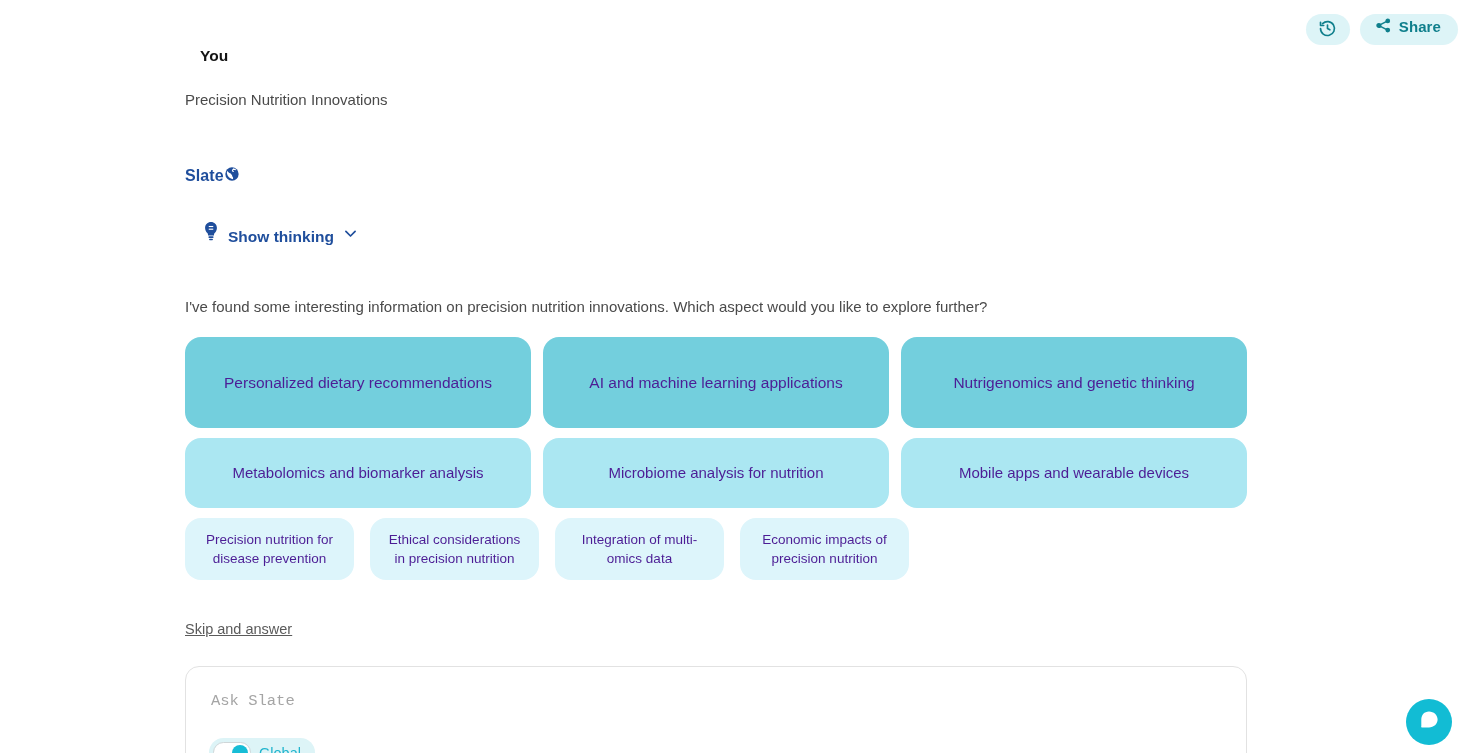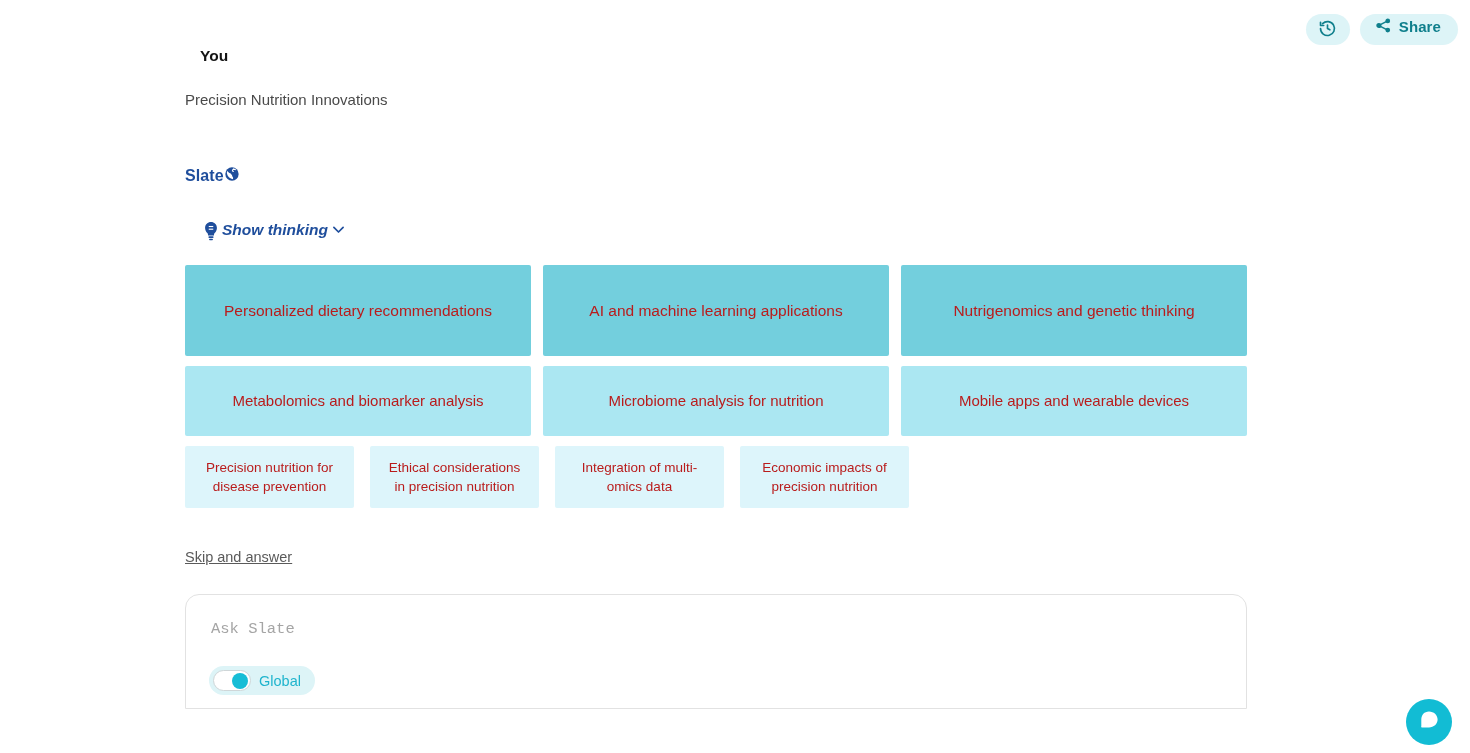--- a/index.html
+++ b/index.html
@@ -95,25 +95,24 @@
     font-size: 16px;
     font-weight: bold;
     color: #1f4e9c;
     letter-spacing: .1px;
   }
 
   .thinking-row {
     margin-top: 35px;
     margin-left: 17px;
     display: flex;
-    align-items: flex-start;
-    gap: 2px;
+    align-items: flex-end;
+    gap: 8px;
     width: fit-content;
     cursor: pointer;
-    font-style: italic;
   }
 
   .thinking-label {
     font-size: 15.5px;
     font-weight: bold;
     color: #1f4e9c;
   }
 
   .answer-text {
     margin-top: 50px;
@@ -125,26 +124,26 @@
   
   .card-grid { margin-top: 19px; }
 
   .card-row {
     display: flex;
     gap: 12px;
     margin-bottom: 10px;
   }
 
   .card {
-    border-radius: 2px;
+    border-radius: 16px;
     display: flex;
     align-items: center;
     justify-content: center;
     text-align: center;
-    color: #b91c1c;
+    color: #4c1d95;
     cursor: pointer;
     padding: 6px 14px;
     line-height: 20px;
   }
 
   .row-a .card {
     width: 346px;
     height: 91px;
     background: #73cfdd;
     font-size: 15.5px;
@@ -309,20 +308,21 @@
         </svg>
       </span>
       <span class="thinking-label">Show thinking</span>
       <span>
         <svg width="17" height="17" viewBox="0 0 24 24" fill="none" stroke="#1f4e9c" stroke-width="2.4" stroke-linecap="round" stroke-linejoin="round">
           <polyline points="5.5,9 12,15.5 18.5,9"></polyline>
         </svg>
       </span>
     </div>
 
+    <div class="answer-text">I've found some interesting information on precision nutrition innovations. Which aspect would you like to explore further?</div>
 
     
     <div class="card-grid">
 
       <div class="card-row row-a">
         <div class="card">Personalized dietary recommendations</div>
         <div class="card">AI and machine learning applications</div>
         <div class="card">Nutrigenomics and genetic thinking</div>
       </div>
 

